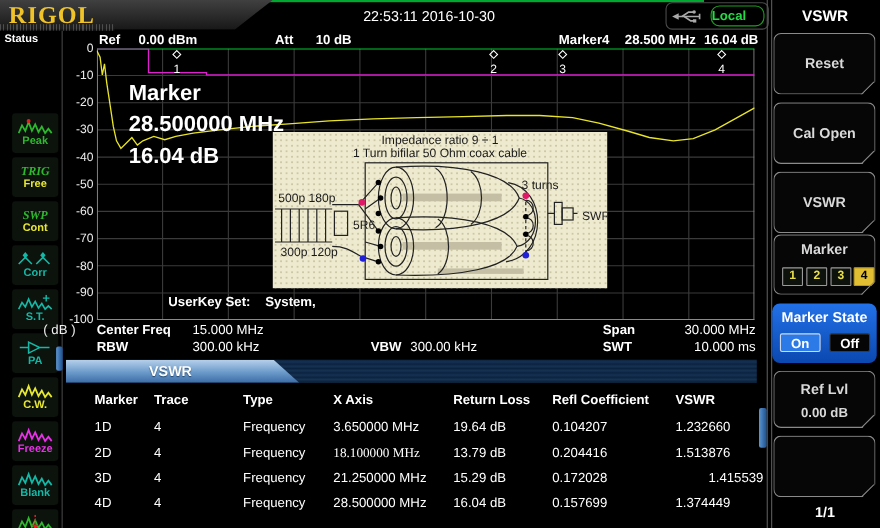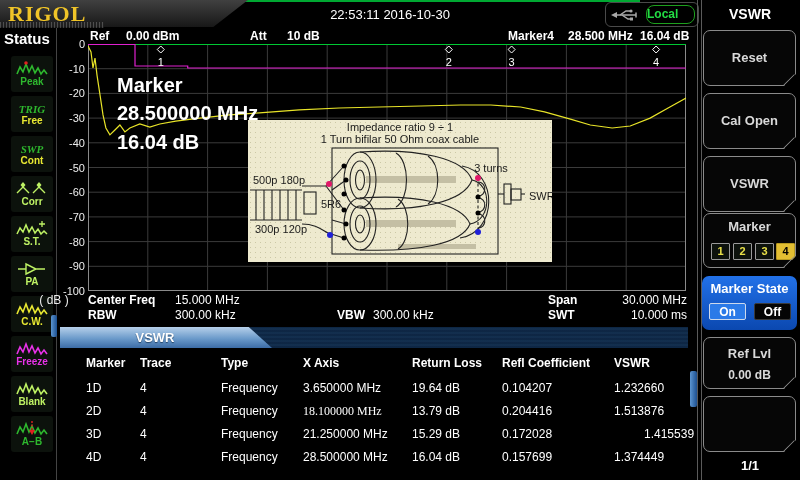--- a/index.html
+++ b/index.html
@@ -20,28 +20,28 @@
   #logo{left:8px;top:0;font-family:"Liberation Serif",serif;font-weight:bold;
      font-size:22px;line-height:27px;color:#f0c428;letter-spacing:1px;}
   #clock{left:300px;top:7px;width:180px;text-align:center;font-size:13px;color:#fff;}
   #usb-local-frame{left:605px;top:2px;width:92px;height:23px;border:1px solid #4a4a4a;border-radius:6px;}
   #local-box{left:646px;top:5px;width:47px;height:17px;border:1px solid #1da01d;border-radius:8px;
      color:#22dd44;font-size:12px;font-weight:bold;line-height:17px;text-align:left;}
 
   
   #sidebar{left:0;top:28px;width:56px;height:452px;background:#000;}
   #sidebar-divider{left:56px;top:28px;width:1px;height:452px;background:#444;}
-  #status-title{left:4px;top:30px;font-size:15px;font-weight:bold;color:#fff;}
+  #status-title{left:4px;top:30px;font-size:10px;font-weight:bold;color:#fff;}
   .tile{position:absolute;left:11px;width:42px;height:36px;background:#0c120c;border-radius:3px;
-        display:flex;flex-direction:column;align-items:center;justify-content:center;gap:0px;}
+        display:flex;flex-direction:column;align-items:center;justify-content:center;gap:0px;margin-top:47px;}
   .tile .lbl{font-size:10px;line-height:11px;font-weight:bold;}
   .tile .line1{font-family:"Liberation Serif",serif;font-style:italic;font-weight:bold;
         font-size:11px;line-height:12px;color:#2eb82e;}
   .tone-green{color:#2eb82e;} .tone-yellow{color:#e8e832;}
-  .tone-magenta{color:#e832e8;} .tone-dim{color:#bef264;}
+  .tone-magenta{color:#e832e8;} .tone-dim{color:#14b8a6;}
   .side-indicator{background:linear-gradient(90deg,#5c95d0,#1c4f90);border-radius:2px;}
 
   
   #ylabels span{position:absolute;width:28px;left:57px;text-align:right;font-size:11px;color:#eee;}
   #graph-svg{left:88px;top:44px;}
   .ovl{color:#fff;font-weight:bold;font-size:20px;line-height:20px;}
 
   
   #inset{left:248px;top:120px;width:304px;height:142px;background:#eeeacf;
      background-image:radial-gradient(#ccc8a6 0.8px,transparent 0.9px);background-size:5px 5px;}
@@ -228,20 +228,21 @@
       <path d="M423.58333333333337 2 L427.08333333333337 5.5 L423.58333333333337 9 L420.08333333333337 5.5 Z" fill="none" stroke="#fff"></path>
       <text x="423.58333333333337" y="22" fill="#fff" font-size="11" text-anchor="middle">3</text>
       <path d="M568.1 2 L571.6 5.5 L568.1 9 L564.6 5.5 Z" fill="none" stroke="#fff"></path>
       <text x="568.1" y="22" fill="#fff" font-size="11" text-anchor="middle">4</text>
     </svg>
 
   <div class="abs ovl" style="left:117px;top:75px;">Marker</div>
   <div class="abs ovl" style="left:117px;top:103px;">28.500000 MHz</div>
   <div class="abs ovl" style="left:117px;top:132px;">16.04 dB</div>
 
+  <span class="abs t12 b" style="left:153px;top:268px;white-space:pre;">UserKey Set:    System,</span>
 
   <div id="inset" class="abs">
     <svg width="304" height="142" viewBox="0 0 304 142" style="font-family:'Liberation Sans',sans-serif;">
       <g fill="#1a1a1a" font-size="11">
         <text x="152" y="11" text-anchor="middle">Impedance ratio 9 ÷ 1</text>
         <text x="152" y="23" text-anchor="middle">1 Turn bifilar 50 Ohm coax cable</text>
         <text x="5" y="64">500p 180p</text>
         <text x="73" y="88">5R6</text>
         <text x="7" y="113">300p 120p</text>
         <text x="243" y="52" text-anchor="middle">3 turns</text>

